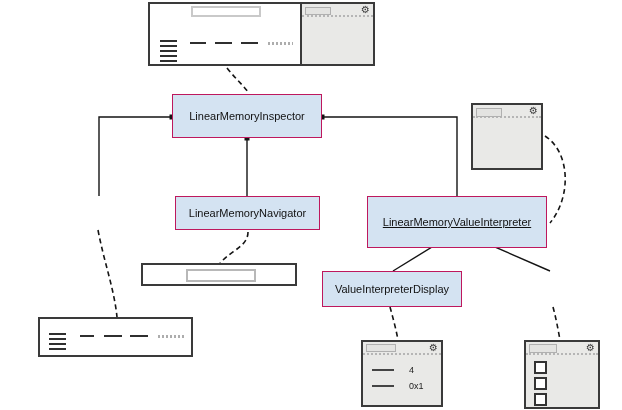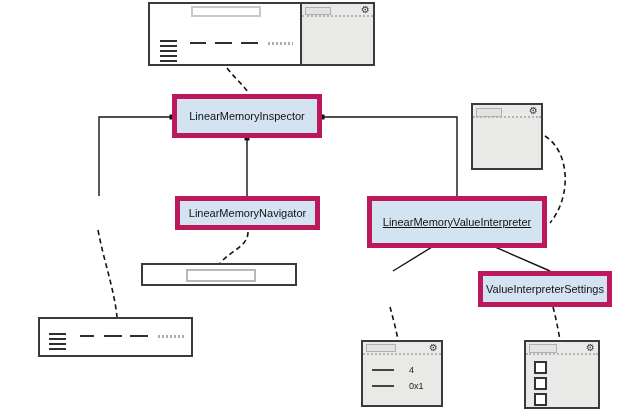--- a/index.html
+++ b/index.html
@@ -3,21 +3,21 @@
 <meta charset="utf-8">
 <style>
   html,body{margin:0;padding:0;background:#ffffff;}
   .canvas{
     position:relative;width:622px;height:410px;background:#ffffff;overflow:hidden;
     font-family:"Liberation Sans","DejaVu Sans",sans-serif;
   }
   .connectors{position:absolute;left:0;top:0;width:622px;height:410px;pointer-events:none;}
   
   .node{
-    position:absolute;box-sizing:border-box;background:#d4e3f2;border:5px solid #be185d;
+    position:absolute;box-sizing:border-box;background:#d4e3f2;border:1px solid #be185d;
     display:flex;align-items:center;justify-content:center;
     font-size:11px;color:#111;white-space:nowrap;
   }
   
   .win{position:absolute;box-sizing:border-box;border:2px solid #3a3a3a;background:#e9e9e7;}
   .win.white{background:#ffffff;}
   .winhead{position:relative;box-sizing:border-box;height:13px;border-bottom:2px dotted #b5b5b5;}
   .mini-input{position:absolute;box-sizing:border-box;background:#e3e3e1;border:1px solid #b0b0b0;}
   .mini-input.white{background:#fff;border:2px solid #c9c9c9;}
   .gear{position:absolute;font-size:10px;line-height:10px;color:#3a3a3a;}
@@ -134,17 +134,17 @@
 
   <div class="node" style="left:172px;top:94px;width:150px;height:44px;">
     <span>LinearMemoryInspector</span>
   </div>
   <div class="node" style="left:175px;top:196px;width:145px;height:34px;">
     <span>LinearMemoryNavigator</span>
   </div>
   <div class="node" style="left:367px;top:196px;width:180px;height:52px;text-decoration:underline;">
     <span>LinearMemoryValueInterpreter</span>
   </div>
-  <div class="node" style="left:478px;top:271px;width:134px;height:36px;">
-    <span>ValueInterpreterSettings</span>
+  <div class="node" style="left:322px;top:271px;width:140px;height:36px;">
+    <span>ValueInterpreterDisplay</span>
   </div>
 
 </div>
 
 </body></html>

